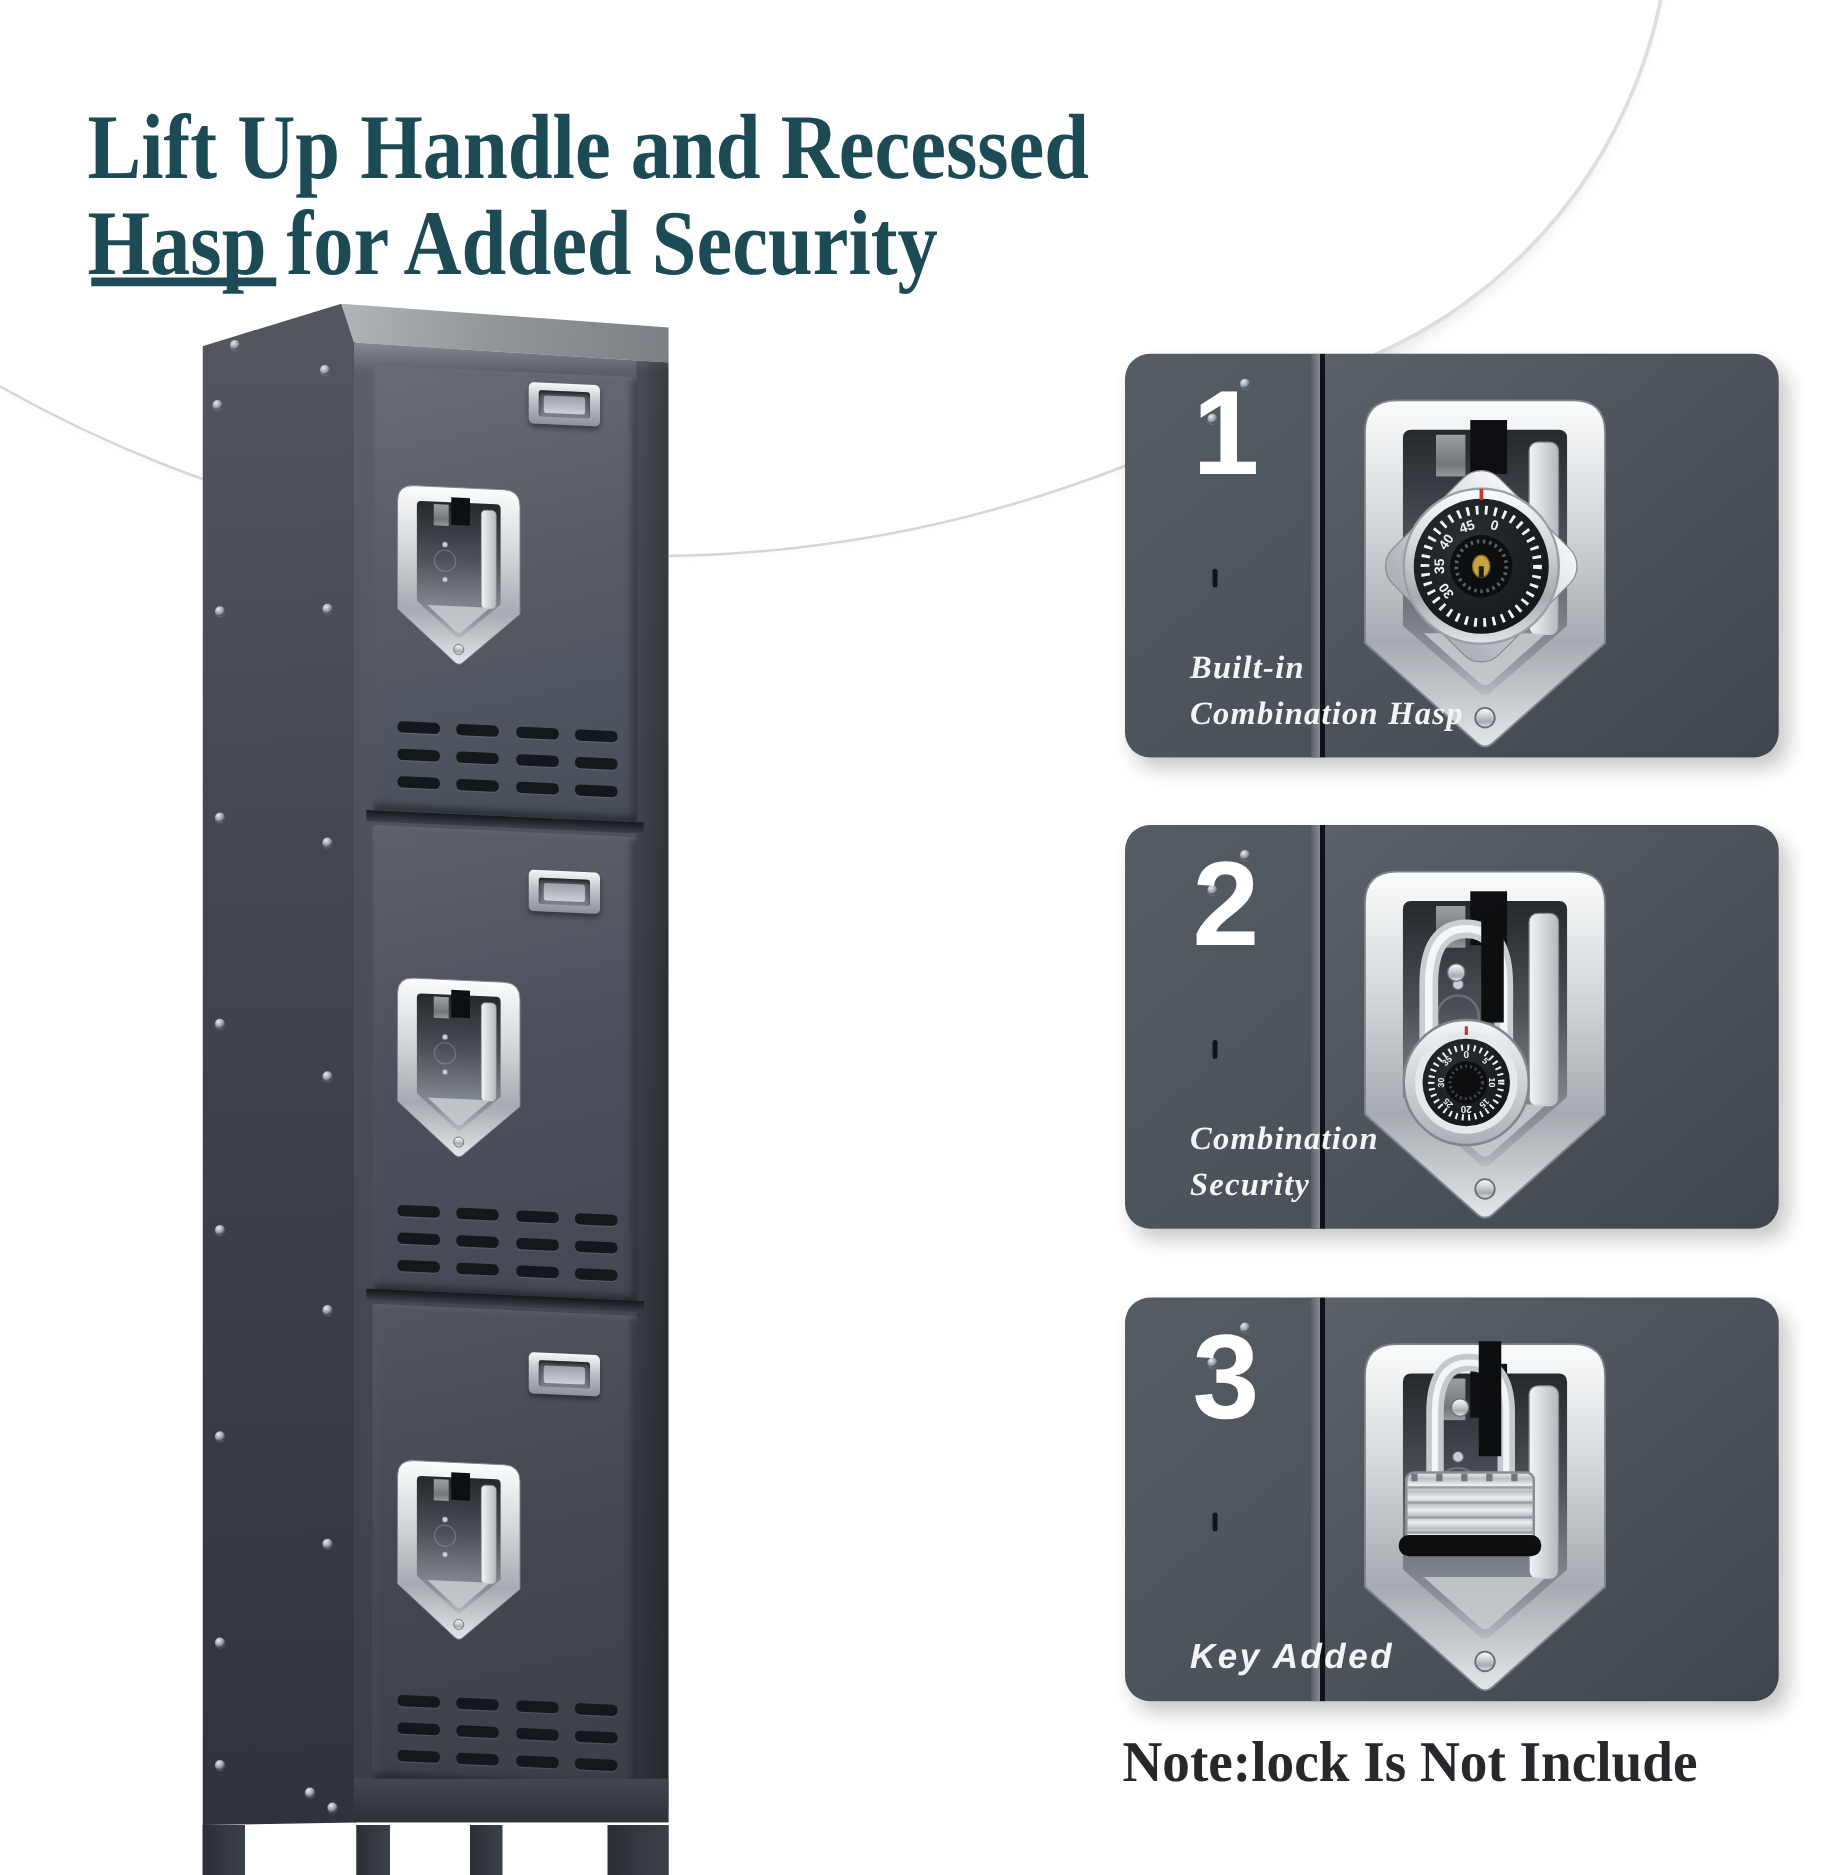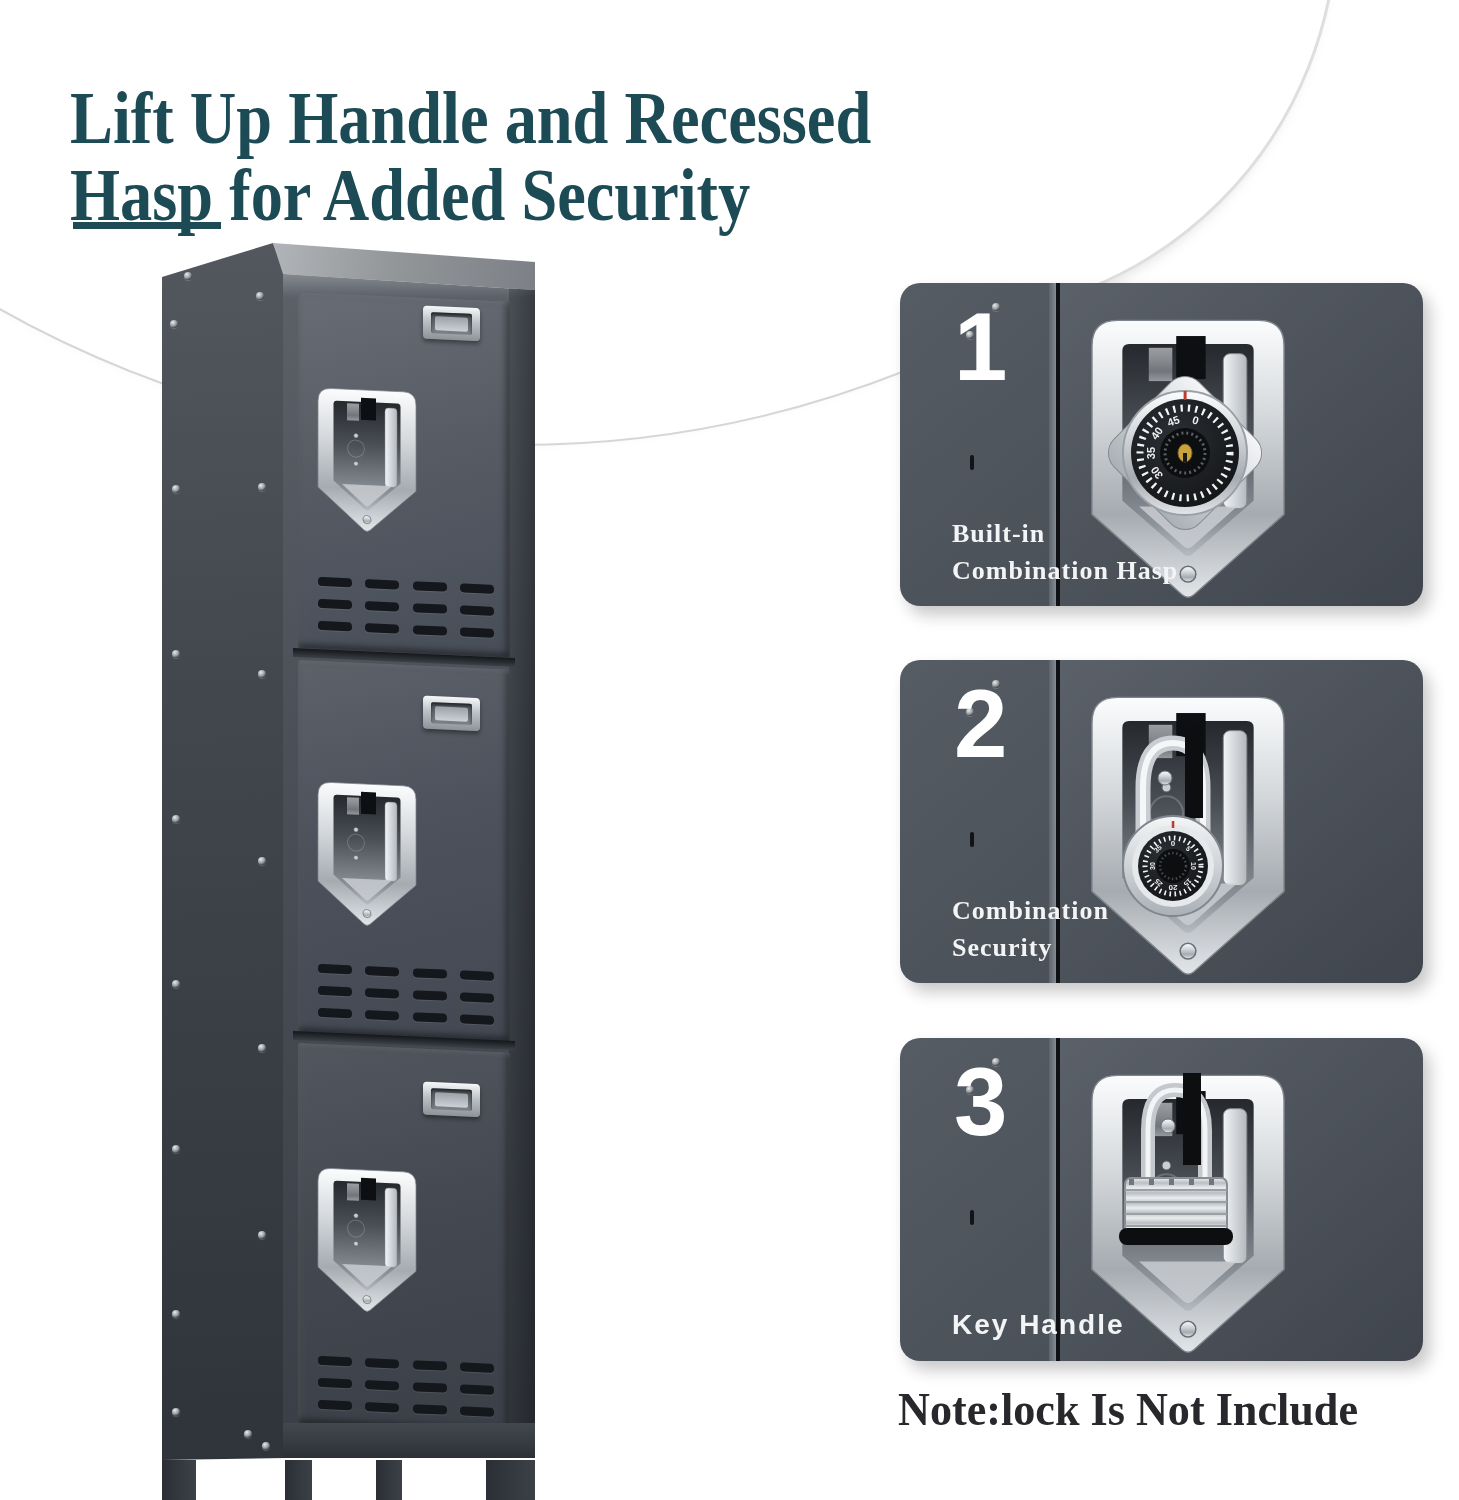--- a/index.html
+++ b/index.html
@@ -89,21 +89,21 @@
   .panel-1{top:283px;} .panel-2{top:660px;} .panel-3{top:1038px;}
   .panel .edge-highlight{position:absolute;left:149px;top:0;width:7px;height:100%;
        background:linear-gradient(90deg,#5e646c,#858b93);}
   .panel .door-gap-line{position:absolute;left:156px;top:0;width:4px;height:100%;background:#0f1114;}
   .panel .door-right{position:absolute;left:160px;top:0;right:0;height:100%;
        background:linear-gradient(140deg,rgba(255,255,255,.05),rgba(0,0,0,.08));}
   .panel-number{position:absolute;left:54px;top:16px;color:#ffffff;font-size:96px;font-weight:bold;
        line-height:1;letter-spacing:-2px;}
   .panel-label{position:absolute;left:52px;bottom:16px;color:#f3f4f5;
        font-family:"Liberation Serif",serif;font-weight:bold;font-size:26px;line-height:1.42;
-       letter-spacing:1px;}
+       letter-spacing:1px;font-style:italic;}
   .panel-label.sans{font-family:"Liberation Sans",sans-serif;font-size:28px;letter-spacing:2px;}
   .panel-handle{position:absolute;left:190px;top:35px;width:196px;height:285px;}
   .panel-lock{position:absolute;}
   .lock-dial-1{left:200px;top:85px;width:170px;height:170px;}
   .lock-padlock-2{left:193px;top:58px;width:160px;height:220px;}
   .lock-padlock-3{left:193px;top:30px;width:160px;height:200px;}
 </style>
 </head>
 <body>
 
@@ -349,17 +349,17 @@
       <line x1="32" y1="134" x2="134" y2="134" stroke="#9aa0a6" stroke-width="2"></line>
       <line x1="32" y1="146" x2="134" y2="146" stroke="#9aa0a6" stroke-width="2"></line>
       <line x1="32" y1="158" x2="134" y2="158" stroke="#9aa0a6" stroke-width="2"></line>
       <rect x="36" y="111" width="5" height="6" fill="#70767c"></rect>
         <rect x="56" y="111" width="5" height="6" fill="#70767c"></rect>
       <rect x="76" y="111" width="5" height="6" fill="#70767c"></rect>
         <rect x="96" y="111" width="5" height="6" fill="#70767c"></rect>
       <rect x="116" y="111" width="5" height="6" fill="#70767c"></rect>
       <rect x="26" y="160" width="114" height="17" rx="8" fill="#0c0e10"></rect>
     </svg>
-    <div class="panel-label sans"><span>Key Handle</span><span></span></div>
+    <div class="panel-label sans"><span>Key Added</span><span></span></div>
   </section>
 
   <div class="note">Note:lock Is Not Include</div>
 </div>
 
 </body></html>

